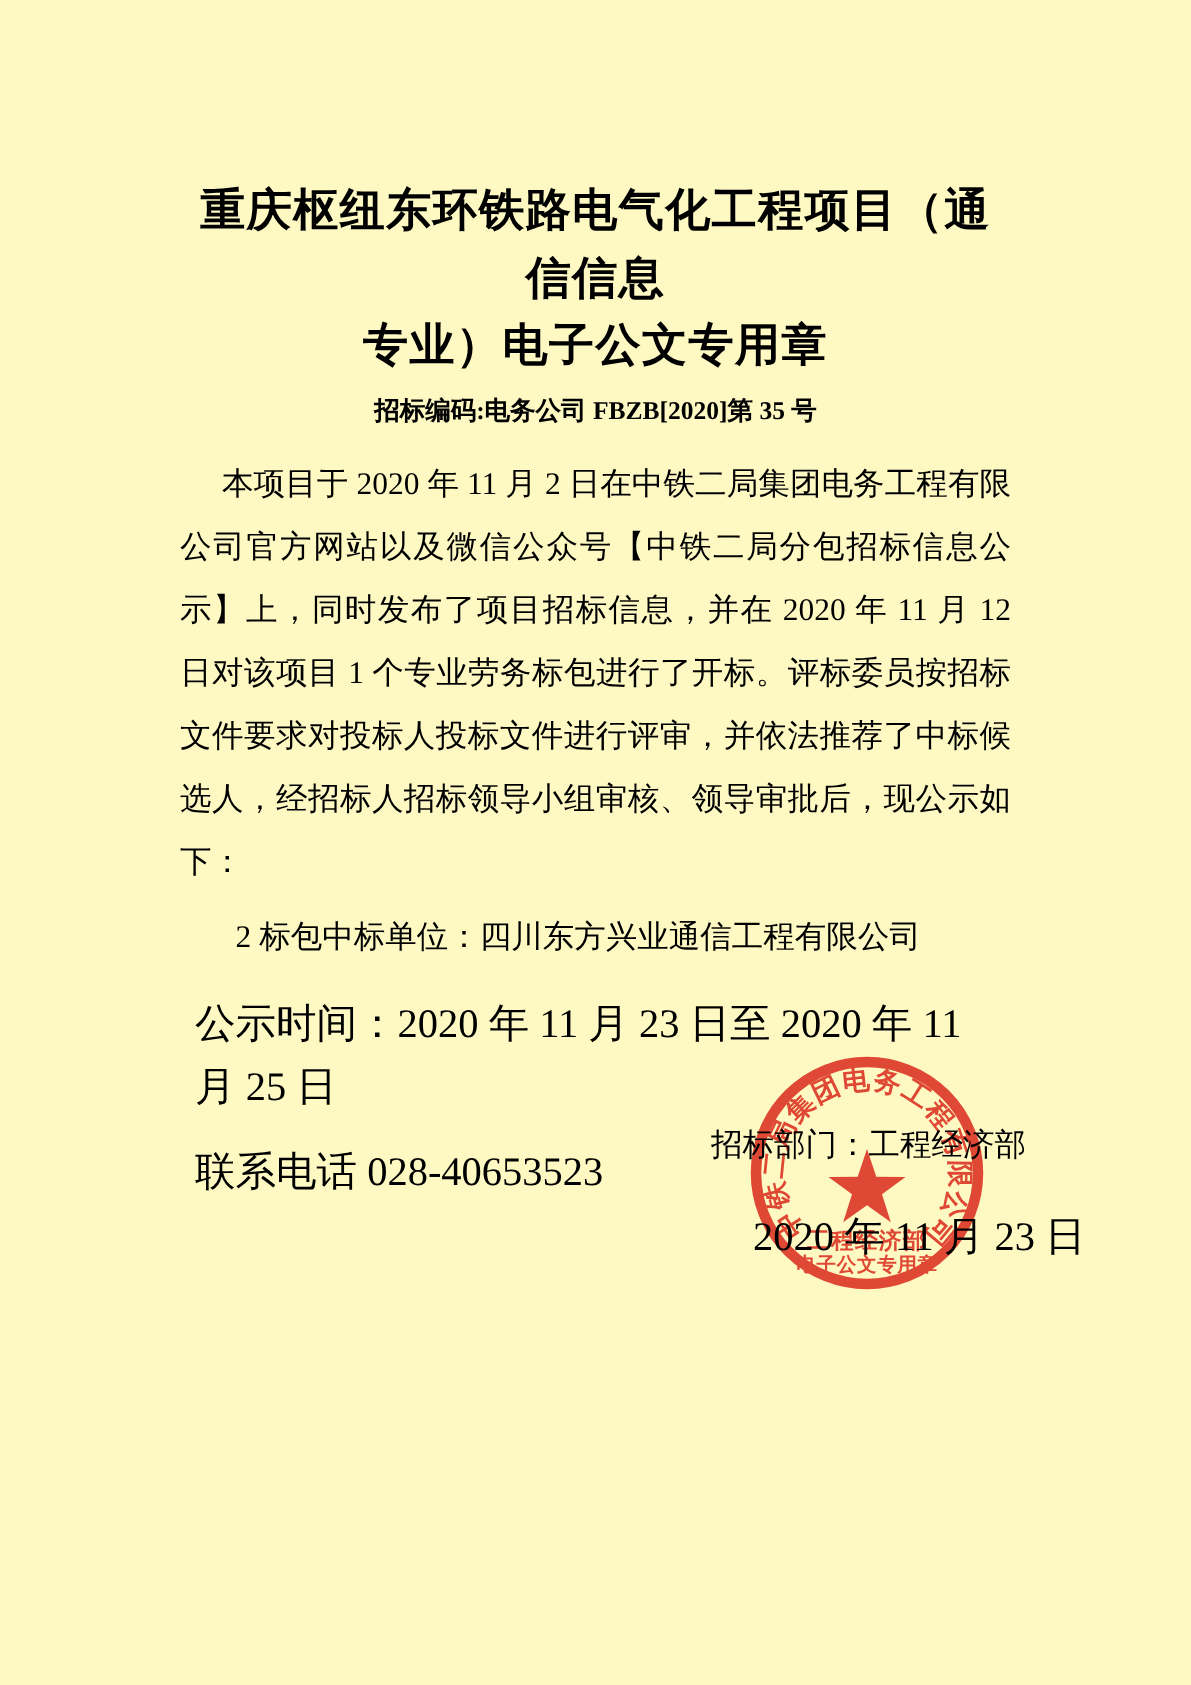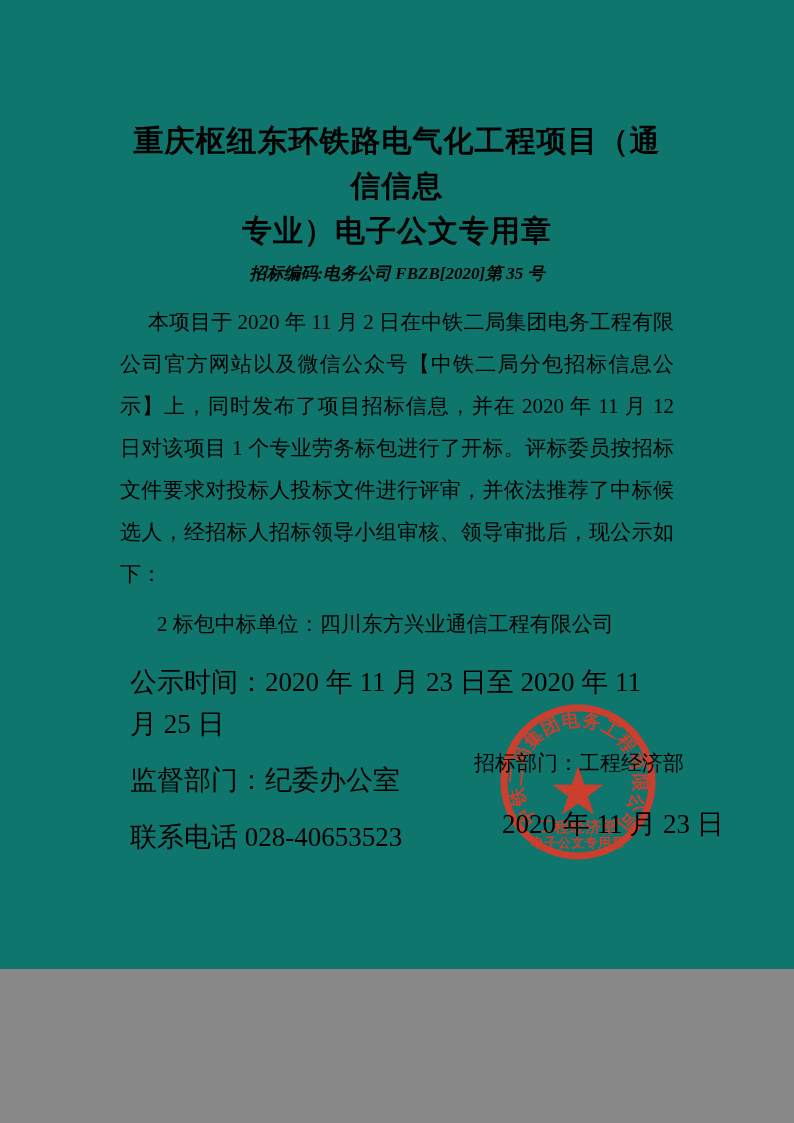--- a/index.html
+++ b/index.html
@@ -1,31 +1,30 @@
 <!DOCTYPE html>
 <html><head>
 <meta charset="utf-8">
 <style>
   * { margin:0; padding:0; box-sizing:border-box; }
   html,body { background:#888; }
   .page {
-    width:794px; height:969px; background:#0f766e; margin:0 auto;
+    width:794px; height:1123px; background:#fef9c3; margin:0 auto;
     position:relative; overflow:hidden; color:#000;
     font-family:"Liberation Serif","DejaVu Serif",serif;
   }
   .content { padding:118px 120px 0 120px; }
   .title {
     font-family:"Liberation Sans","DejaVu Sans",sans-serif;
     font-weight:bold; font-size:30px; line-height:45px;
     text-align:center; letter-spacing:1px;
   }
   .doc-code {
     text-align:center; font-size:17px; font-weight:bold; margin-top:10px;
     line-height:22px;
-    font-style:italic;
   }
   .para {
     font-size:21px; line-height:42px; text-align:justify;
     text-indent:28px; margin-top:16px;
   }
   .para .u { text-underline-offset:4px; }
   .winner { font-size:21px; line-height:42px; margin-top:8px; padding-left:37px; }
   .info-line { font-size:27px; line-height:42px; padding-left:10px; }
   .mt-a { margin-top:16px; } .mt-b { margin-top:14px; } .mt-c { margin-top:15px; }
   .sign-dept {
@@ -59,21 +58,20 @@
       <div>专业）电子公文专用章</div>
     </div>
 
     <div class="doc-code">招标编码:电务公司 FBZB[2020]第 35 号</div>
 
     <div class="para"><span>本项目于 </span><span class="u">2020</span><span> 年 </span><span class="u">11</span><span> 月 </span><span class="u">2</span><span> 日在中铁二局集团电务工程有限公司官方网站以及微信公众号【中铁二局分包招标信息公示】上，同时发布了项目招标信息，并在 </span><span class="u">2020</span><span> 年 </span><span class="u">11</span><span> 月 </span><span class="u">12</span><span> 日对该项目 1 个专业劳务标包进行了开标。评标委员按招标文件要求对投标人投标文件进行评审，并依法推荐了中标候选人，经招标人招标领导小组审核、领导审批后，现公示如下：</span></div>
 
     <div class="winner">2 标包中标单位：四川东方兴业通信工程有限公司</div>
 
     <div class="info-line mt-a">公示时间：2020 年 11 月 23 日至 2020 年 11 月 25 日</div>
-    <div class="info-line mt-b">监督部门：纪委办公室</div>
     <div class="info-line mt-c">联系电话 028-40653523</div>
   </div>
 
   <div class="seal">
     <svg viewBox="0 0 160 160">
       <circle cx="80" cy="80" r="74" fill="none" stroke-width="7" stroke="#dd3a28"></circle>
       <path id="sealArc" d="M 40.4 119.6 A 56 56 0 1 1 119.6 119.6" fill="none"></path>
       <text class="ring-text" fill="#dd3a28">
         <textPath href="#sealArc" startOffset="2">中铁二局集团电务工程有限公司</textPath>
       </text>

